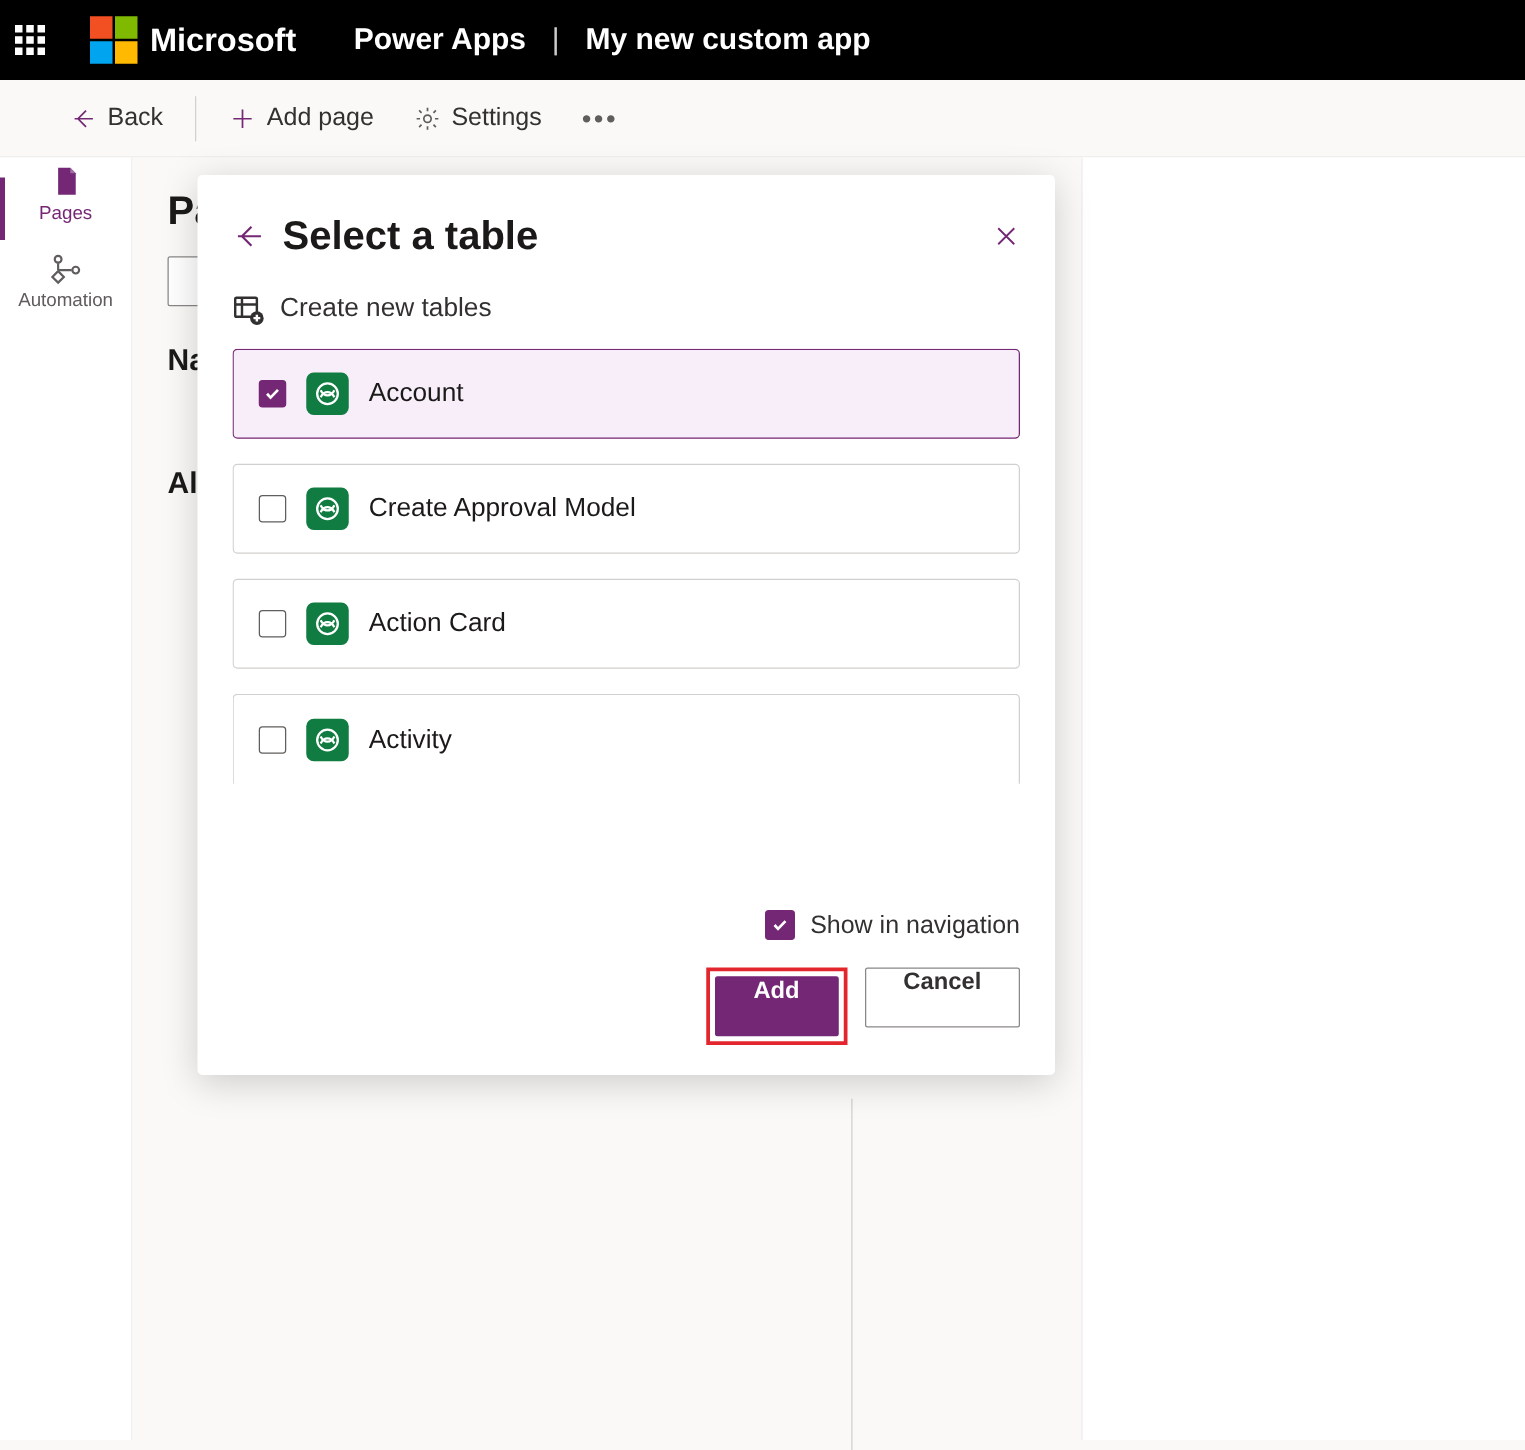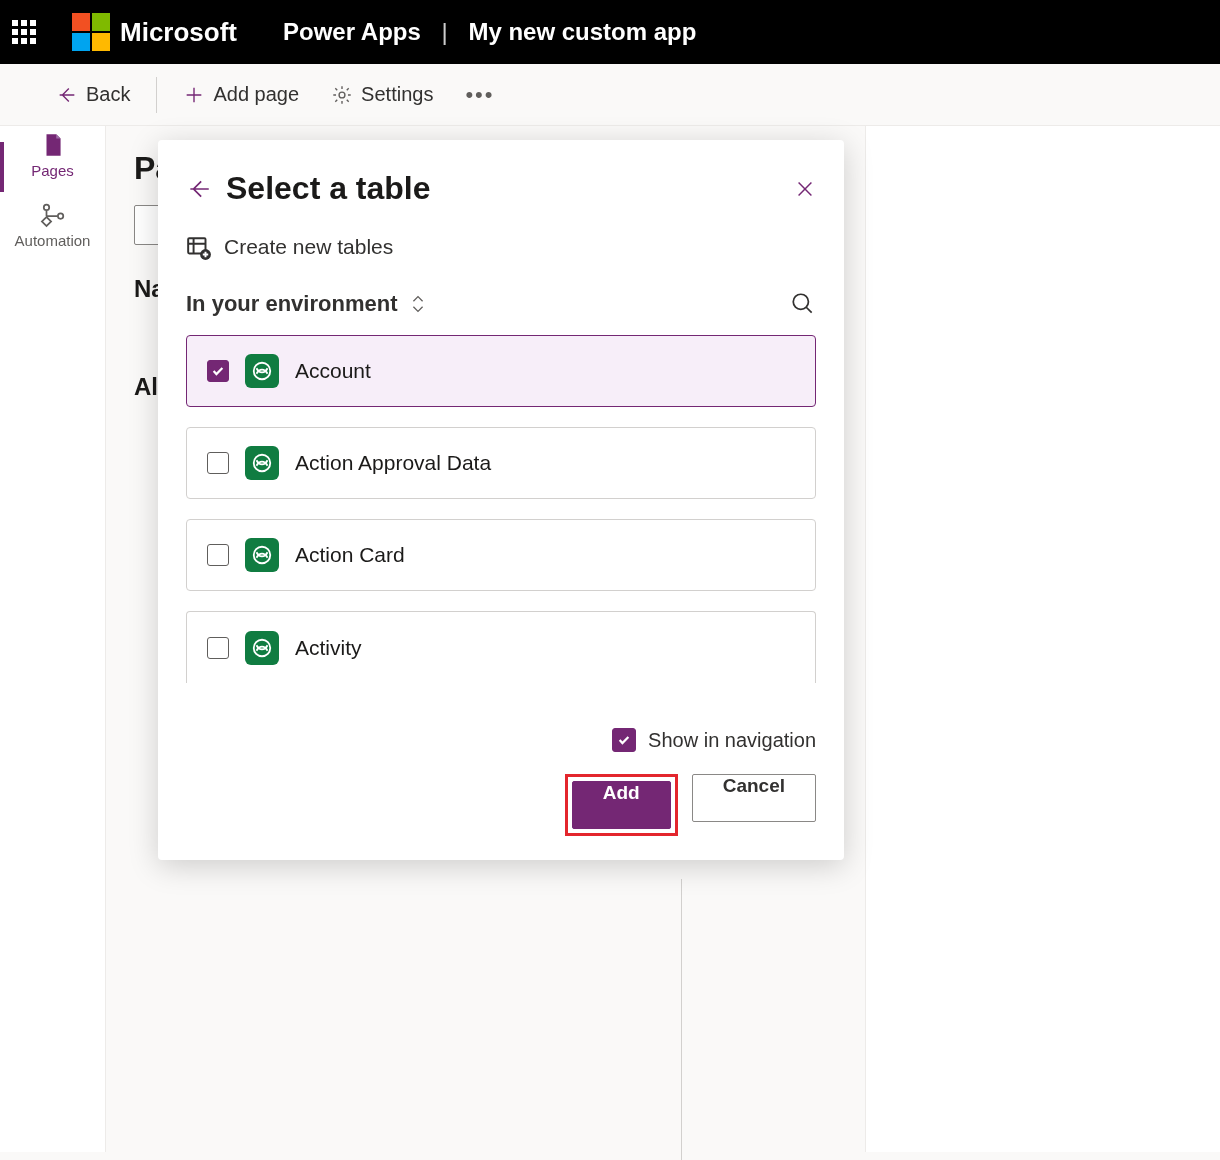--- a/index.html
+++ b/index.html
@@ -354,30 +354,20 @@
   <div class="create-row">
     <svg class="create-ic" viewBox="0 0 24 24" fill="none" stroke="#323130" stroke-width="1.8">
         <rect x="2" y="3" width="16" height="14" rx="1"></rect>
         <path d="M2 8h16M7 3v14"></path>
         <circle cx="18" cy="18" r="5" fill="#323130" stroke="none"></circle>
         <path d="M18 15.5v5M15.5 18h5" stroke="#fff" stroke-width="1.8"></path>
       </svg>
     <span>Create new tables</span>
   </div>
 
-  <div class="env-row">
-    <span>In your environment</span>
-    <svg class="sort-chevrons" viewBox="0 0 16 24">
-        <path d="M3 9l5-5 5 5M3 15l5 5 5-5"></path>
-      </svg>
-    <svg class="search-ic" viewBox="0 0 24 24">
-        <circle cx="10" cy="10" r="7"></circle>
-        <path d="M20 20l-5-5"></path>
-      </svg>
-  </div>
 
   <div class="list">
 
     <div class="list-item selected">
       <div class="chk checked">
           <svg viewBox="0 0 16 16">
             <path d="M3 8l3.2 3.5L13 4.5"></path>
           </svg>
         </div>
       <div class="table-ic">
@@ -390,21 +380,21 @@
     </div>
 
     <div class="list-item">
       <div class="chk"></div>
       <div class="table-ic">
           <svg viewBox="0 0 24 24">
             <path d="M6 15c3-6 9-6 12 0M6 9c3 6 9 6 12 0"></path>
             <circle cx="12" cy="12" r="9"></circle>
           </svg>
         </div>
-      <span>Action Approval Data</span>
+      <span>Create Approval Model</span>
     </div>
 
     <div class="list-item">
       <div class="chk"></div>
       <div class="table-ic">
           <svg viewBox="0 0 24 24">
             <path d="M6 15c3-6 9-6 12 0M6 9c3 6 9 6 12 0"></path>
             <circle cx="12" cy="12" r="9"></circle>
           </svg>
         </div>

